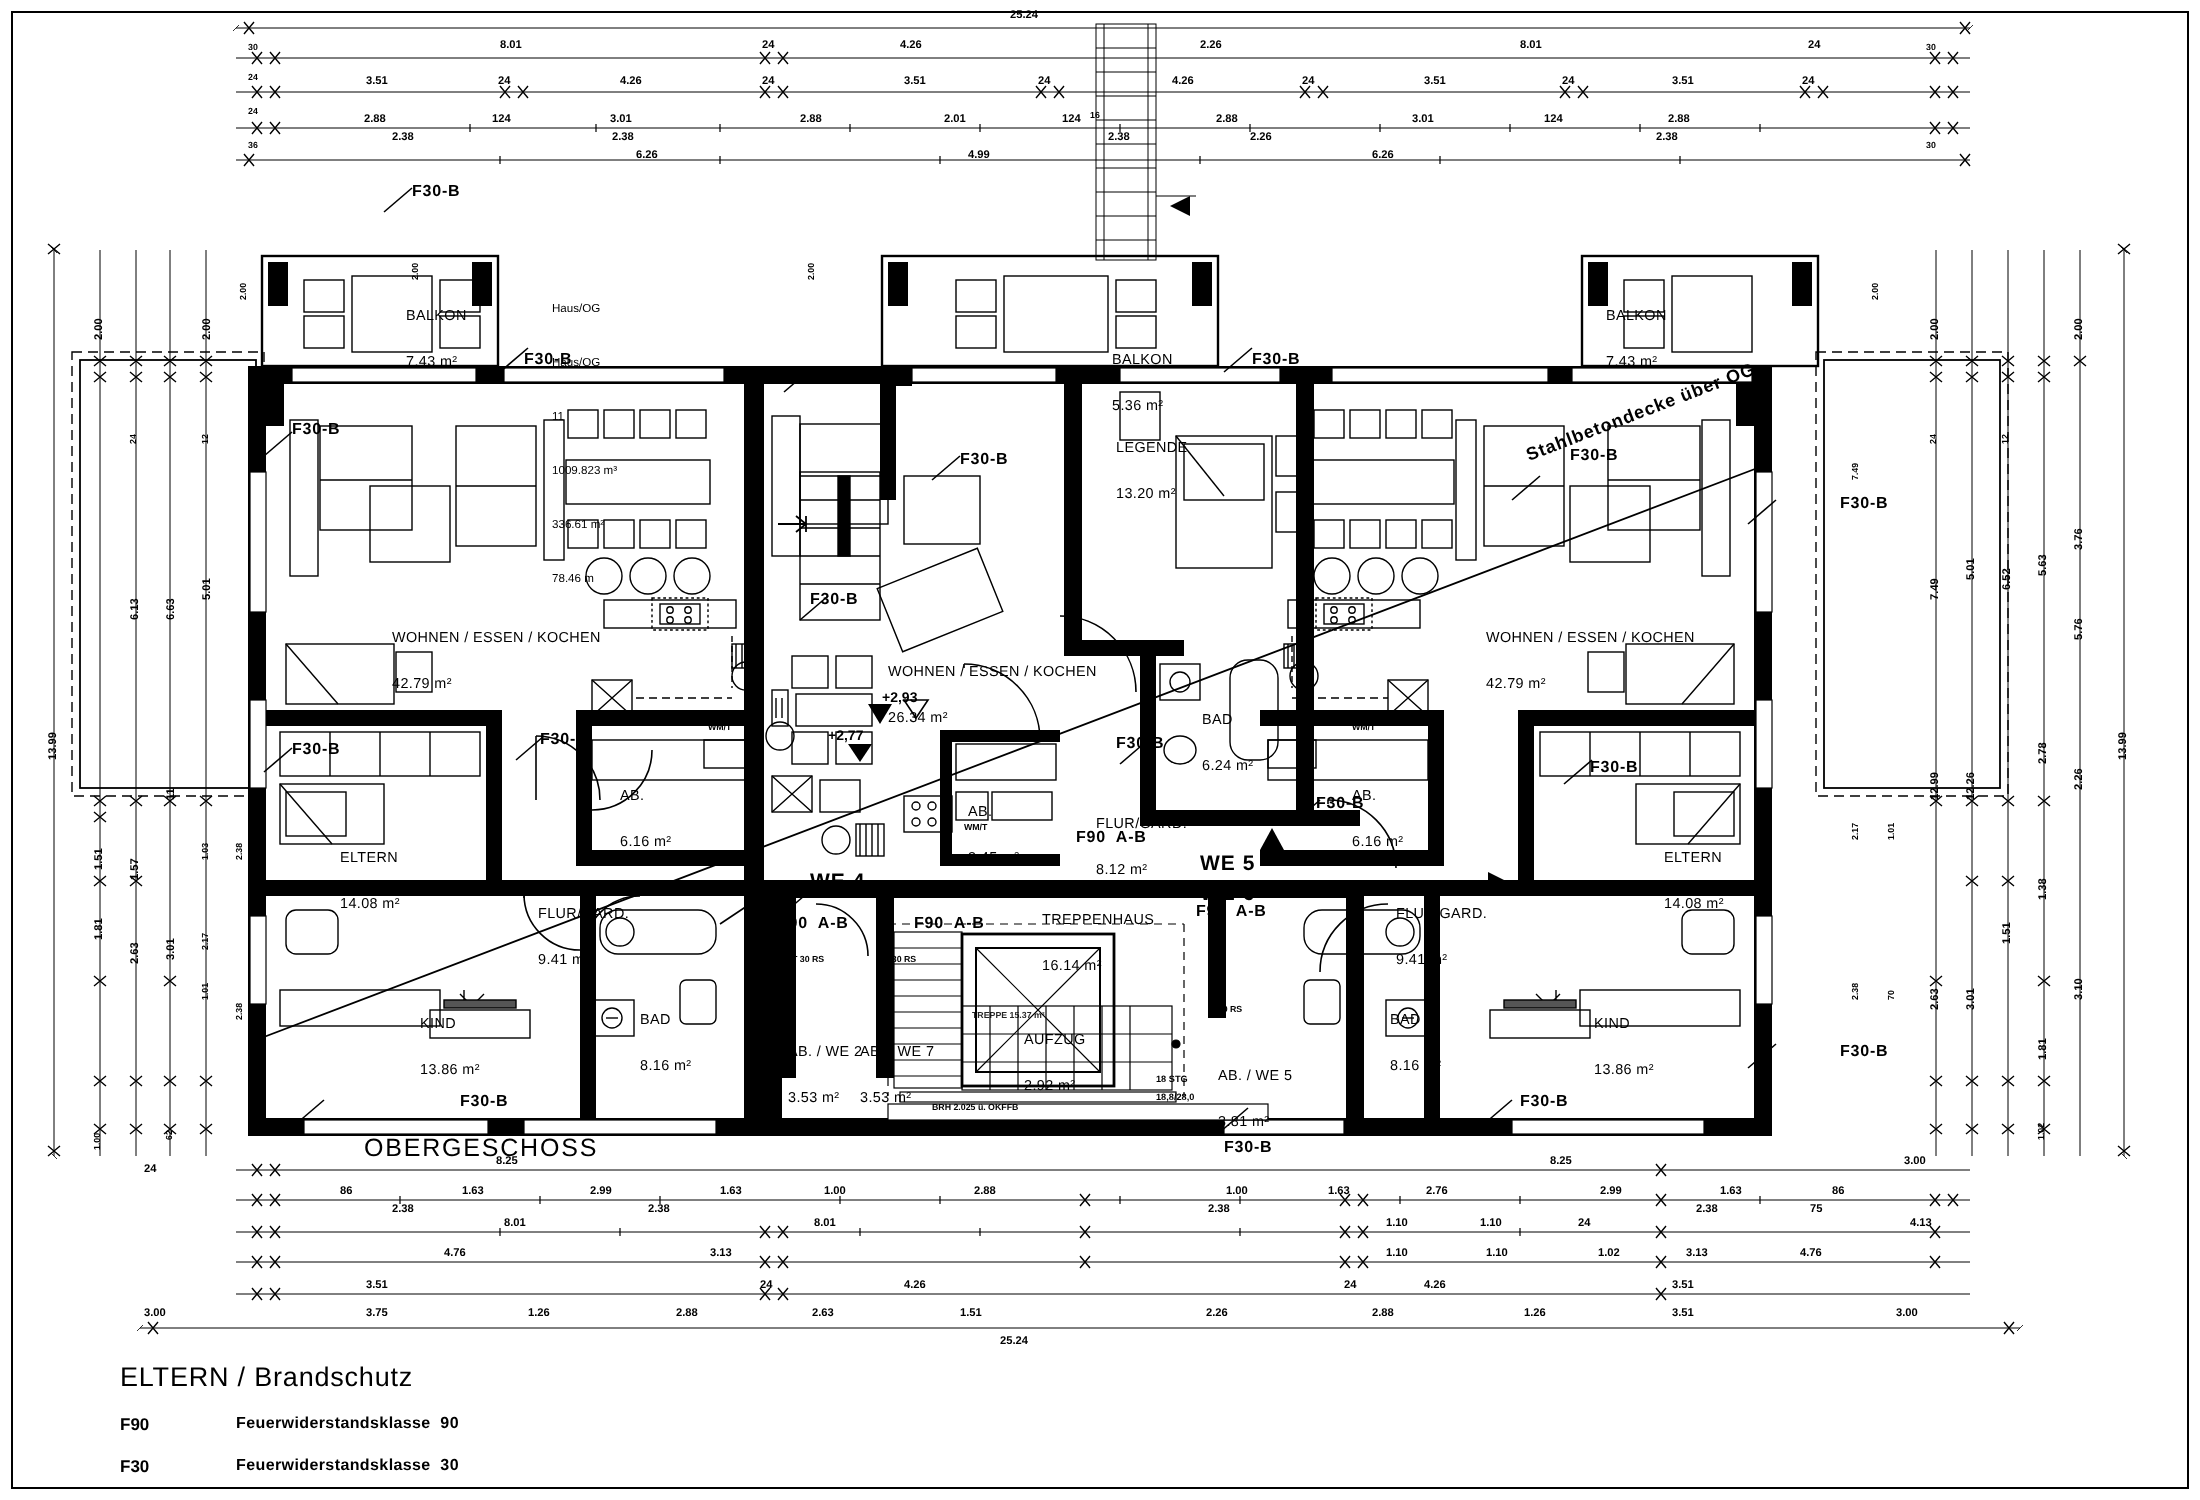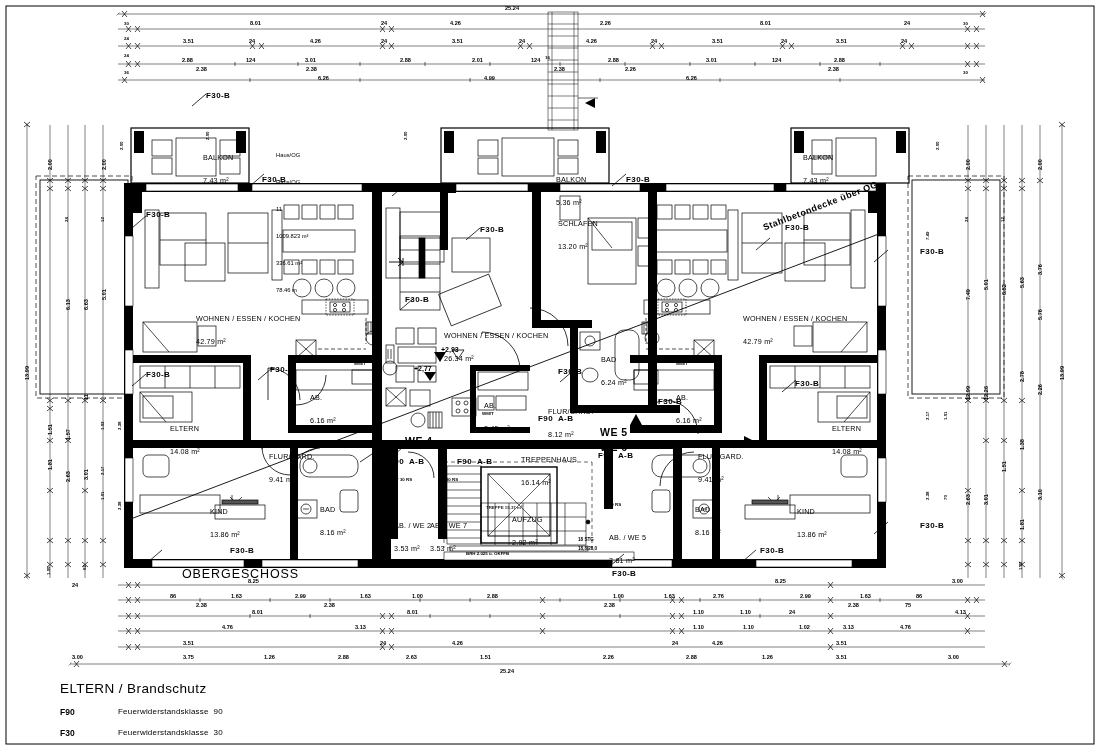--- a/index.html
+++ b/index.html
@@ -10,21 +10,21 @@
   .room{font-size:7.2px;letter-spacing:.2px;}
   .room b{font-weight:400;display:block;}
   .tag{font-size:8px;font-weight:700;letter-spacing:.4px;}
   .we{font-size:10.5px;font-weight:700;letter-spacing:.5px;}
   .dim{font-size:5.6px;font-weight:700;letter-spacing:0;}
   .dimS{font-size:4.6px;font-weight:700;}
   .tiny{font-size:4.4px;font-weight:700;}
   .title{font-size:12.5px;letter-spacing:.9px;}
   .legtitle{font-size:13.5px;letter-spacing:.4px;}
   .legk{font-size:8.5px;font-weight:700;}
-  .legv{font-size:8px;font-weight:400;letter-spacing:.2px;}
+  .legv{font-size:8px;font-weight:700;letter-spacing:.2px;}
   .vert{transform-origin:0 0;transform:rotate(-90deg);}
   .info{font-size:5.8px;line-height:1.55;}
   .diag{font-size:9px;font-weight:700;letter-spacing:.5px;}
 </style>
 </head>
 <body>
 
 <svg id="plan" viewBox="0 0 1100 750">
   <defs>
     <pattern id="hatchStair" width="6" height="6" patternUnits="userSpaceOnUse">
@@ -613,21 +613,21 @@
     <b>WOHNEN / ESSEN / KOCHEN</b>
     <b>42.79 m²</b></div>
   <div class="lbl room" style="left:444px;top:316px;">
     <b>WOHNEN / ESSEN / KOCHEN</b>
     <b>26.34 m²</b></div>
   <div class="lbl room" style="left:743px;top:299px;">
     <b>WOHNEN / ESSEN / KOCHEN</b>
     <b>42.79 m²</b></div>
 
   <div class="lbl room" style="left:558px;top:204px;">
-    <b>SCHLAFEN</b>
+    <b>LEGENDE</b>
     <b>13.20 m²</b></div>
 
   <div class="lbl room" style="left:170px;top:409px;">
     <b>ELTERN</b>
     <b>14.08 m²</b></div>
   <div class="lbl room" style="left:832px;top:409px;">
     <b>ELTERN</b>
     <b>14.08 m²</b></div>
 
   <div class="lbl room" style="left:210px;top:492px;">

